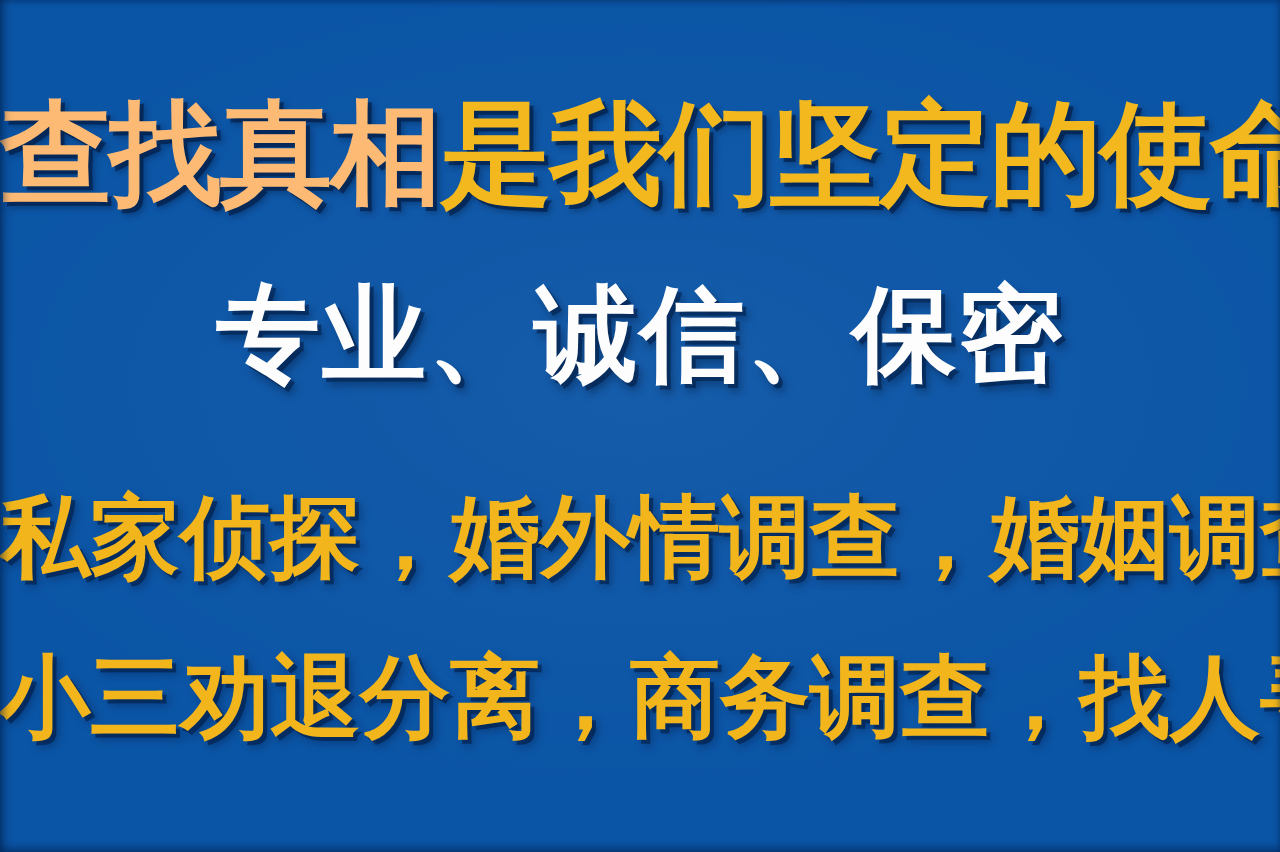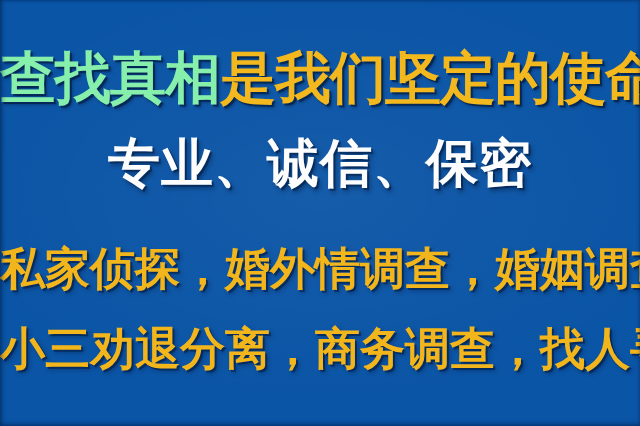--- a/index.html
+++ b/index.html
@@ -56,39 +56,39 @@
     font-family: "DejaVu Sans", "Liberation Sans", sans-serif;
   }
 
   
   #line-headline {
     top: 50px;
     font-size: 56px;
     letter-spacing: -1px;
   }
   #line-headline .seg-red {
-    color: #86efac;
+    color: #fdba74;
     text-shadow:
       2px 2px 0 rgba(0, 20, 55, 0.55),
       3px 3px 3px rgba(0, 16, 46, 0.35);
   }
   #line-headline .seg-gold {
     color: #f2b81d;
     text-shadow:
       2px 2px 0 rgba(0, 20, 55, 0.55),
       3px 3px 3px rgba(0, 16, 46, 0.35);
   }
 
   
   #line-values {
     top: 142px;
     font-size: 52px;
     letter-spacing: 1px;
     color: #fdfdfd;
-    font-family: Liberation Mono, monospace;
+    font-family: Liberation Sans, sans-serif;
     text-shadow:
       2px 2px 0 rgba(0, 22, 58, 0.50),
       3px 4px 4px rgba(0, 16, 46, 0.38);
   }
 
   
   .line-services {
     font-size: 45px;
     letter-spacing: 0px;
     color: #f2b61c;

